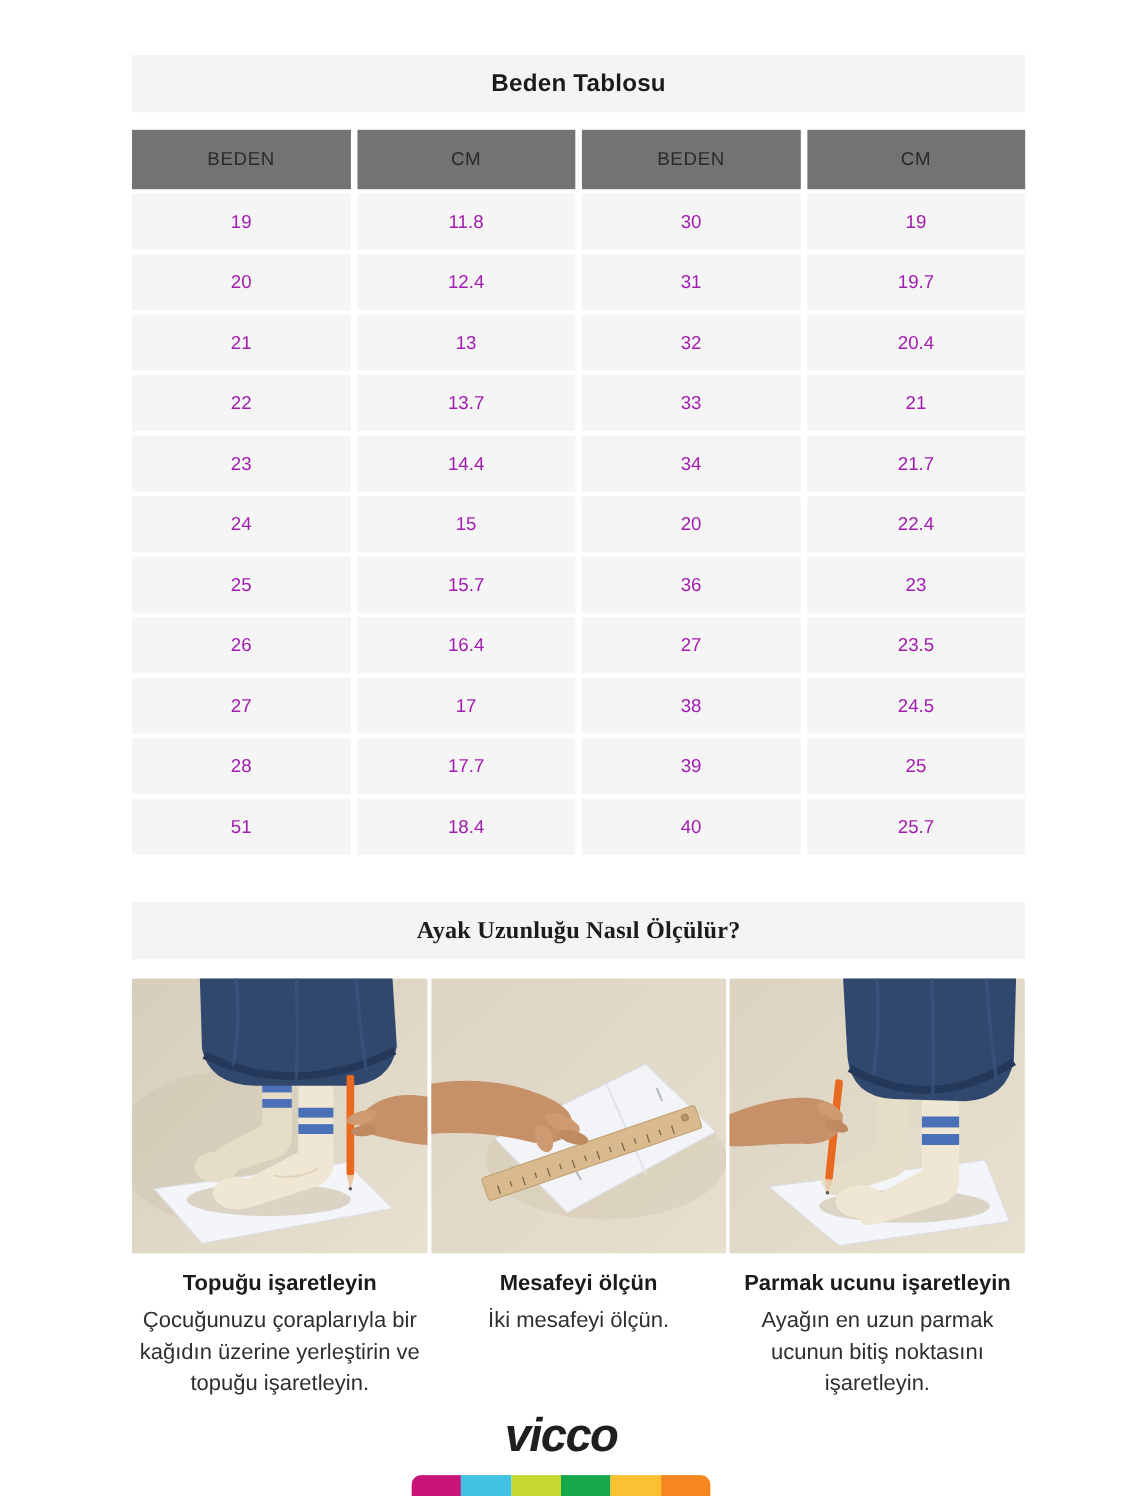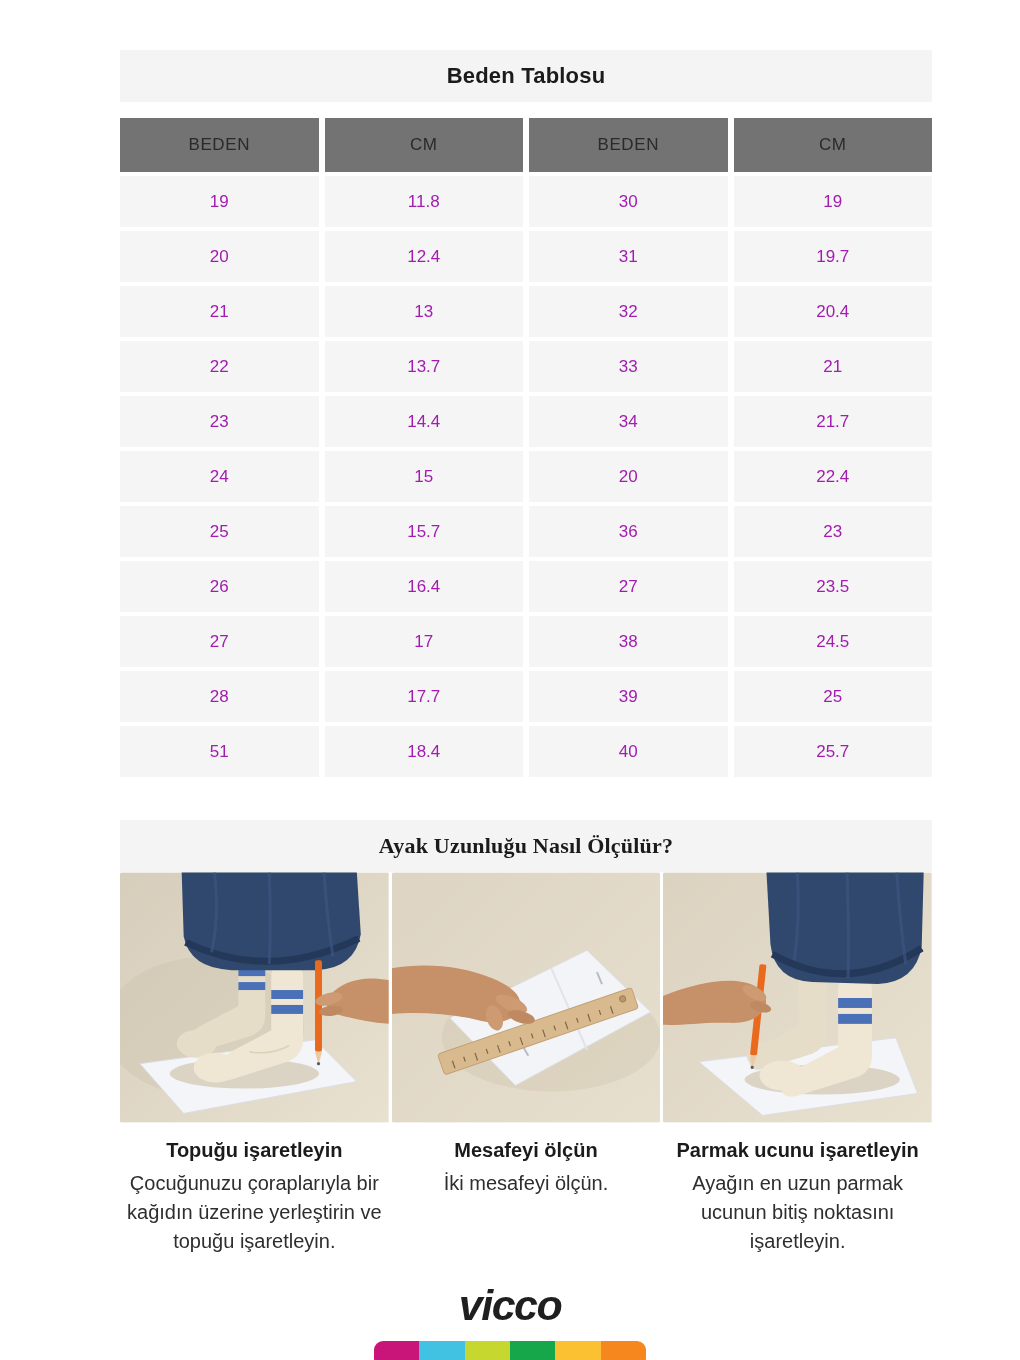--- a/index.html
+++ b/index.html
@@ -18,21 +18,21 @@
   .size-grid .th{
     background:#737373;height:54px;display:flex;align-items:center;justify-content:center;
     font-size:17px;color:#2a2a2a;letter-spacing:.6px;
   }
   .size-grid .td{
     background:#f5f5f6;height:51px;display:flex;align-items:center;justify-content:center;
     font-size:17px;color:#a21caf;
   }
 
   .measure-title{margin-top:43px;font-family:Liberation Serif, serif;}
-  .steps{display:grid;grid-template-columns:repeat(3,1fr);column-gap:3px;}
+  .steps{margin-top:17px;display:grid;grid-template-columns:repeat(3,1fr);column-gap:3px;}
   .step{text-align:center;}
   .step-photo{width:100%;height:251px;display:block;border-radius:2px;}
   .step-heading{margin-top:16px;font-size:20px;font-weight:bold;color:#1b1b1b;}
   .step-desc{margin-top:7px;font-size:20px;line-height:1.45;color:#2e2e2e;}
 
   .footer{position:absolute;left:0;bottom:0;width:100%;height:110px;}
   .logo{position:absolute;bottom:30px;width:100%;text-align:center;
         font-size:43px;font-weight:bold;letter-spacing:-1.5px;color:#1f1f1f;font-style:italic;}
   .brand-bar{position:absolute;bottom:-7px;left:50%;transform:translateX(-50%);
         width:272px;height:26px;border-radius:9px;display:flex;overflow:hidden;}

